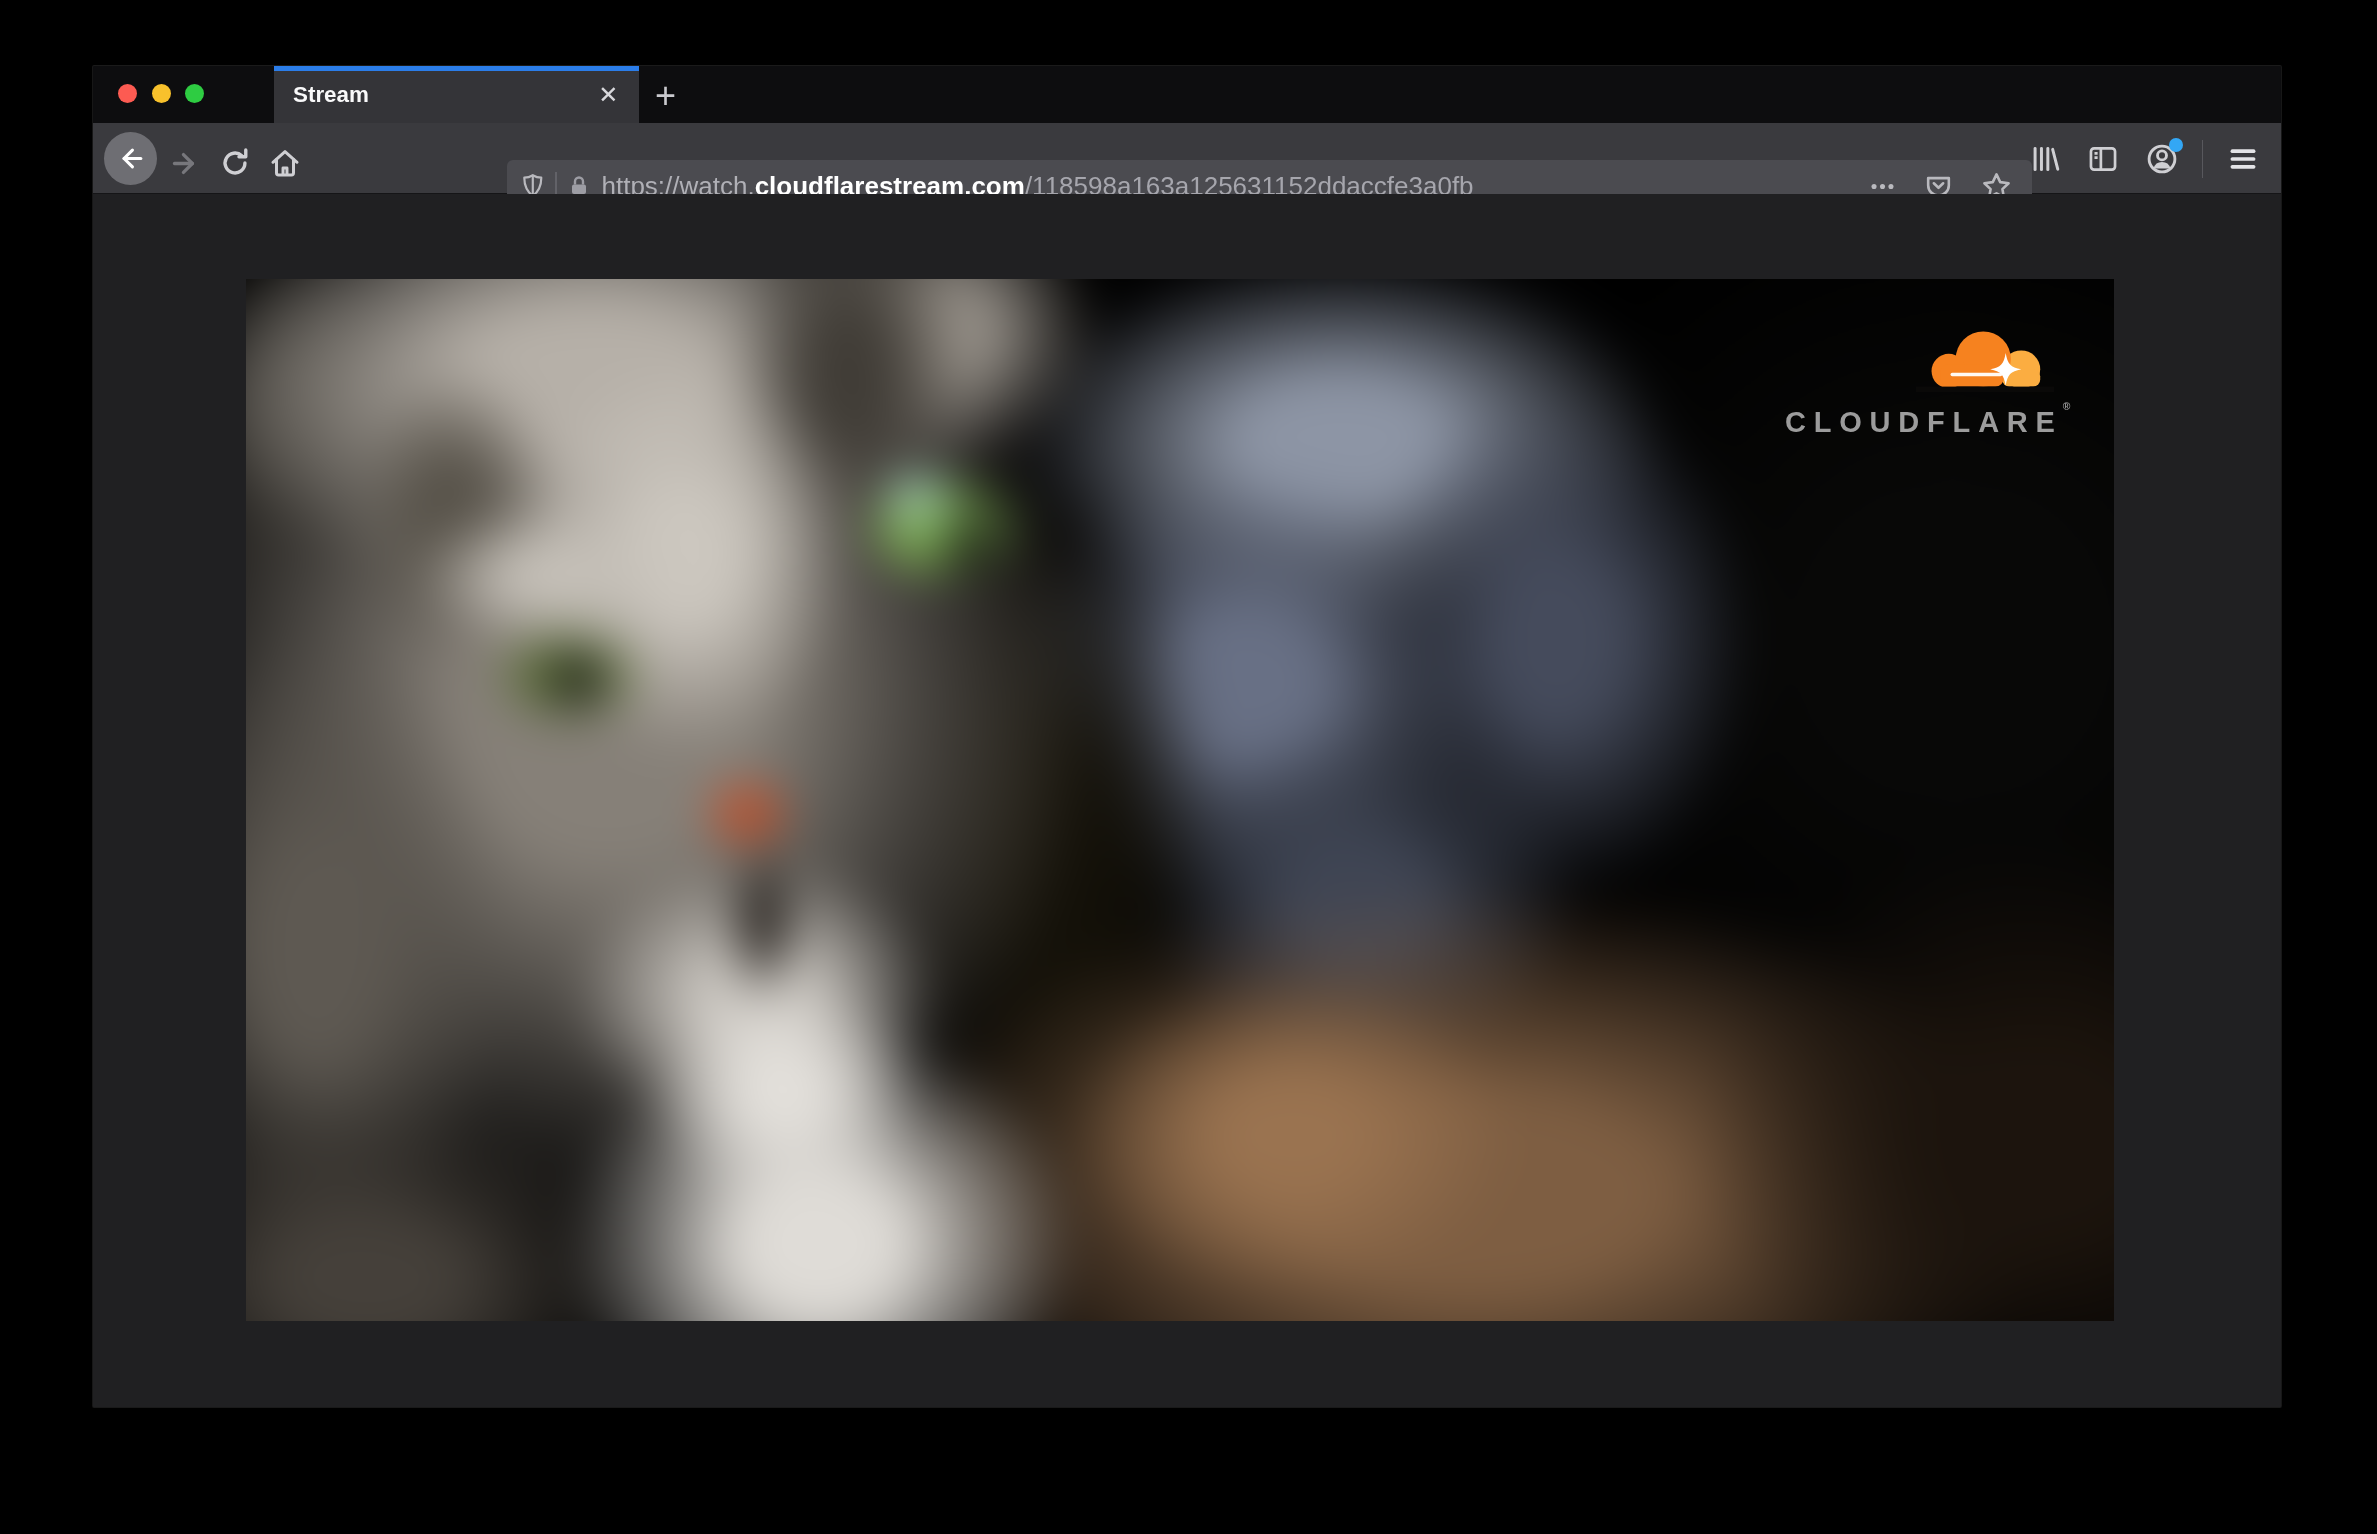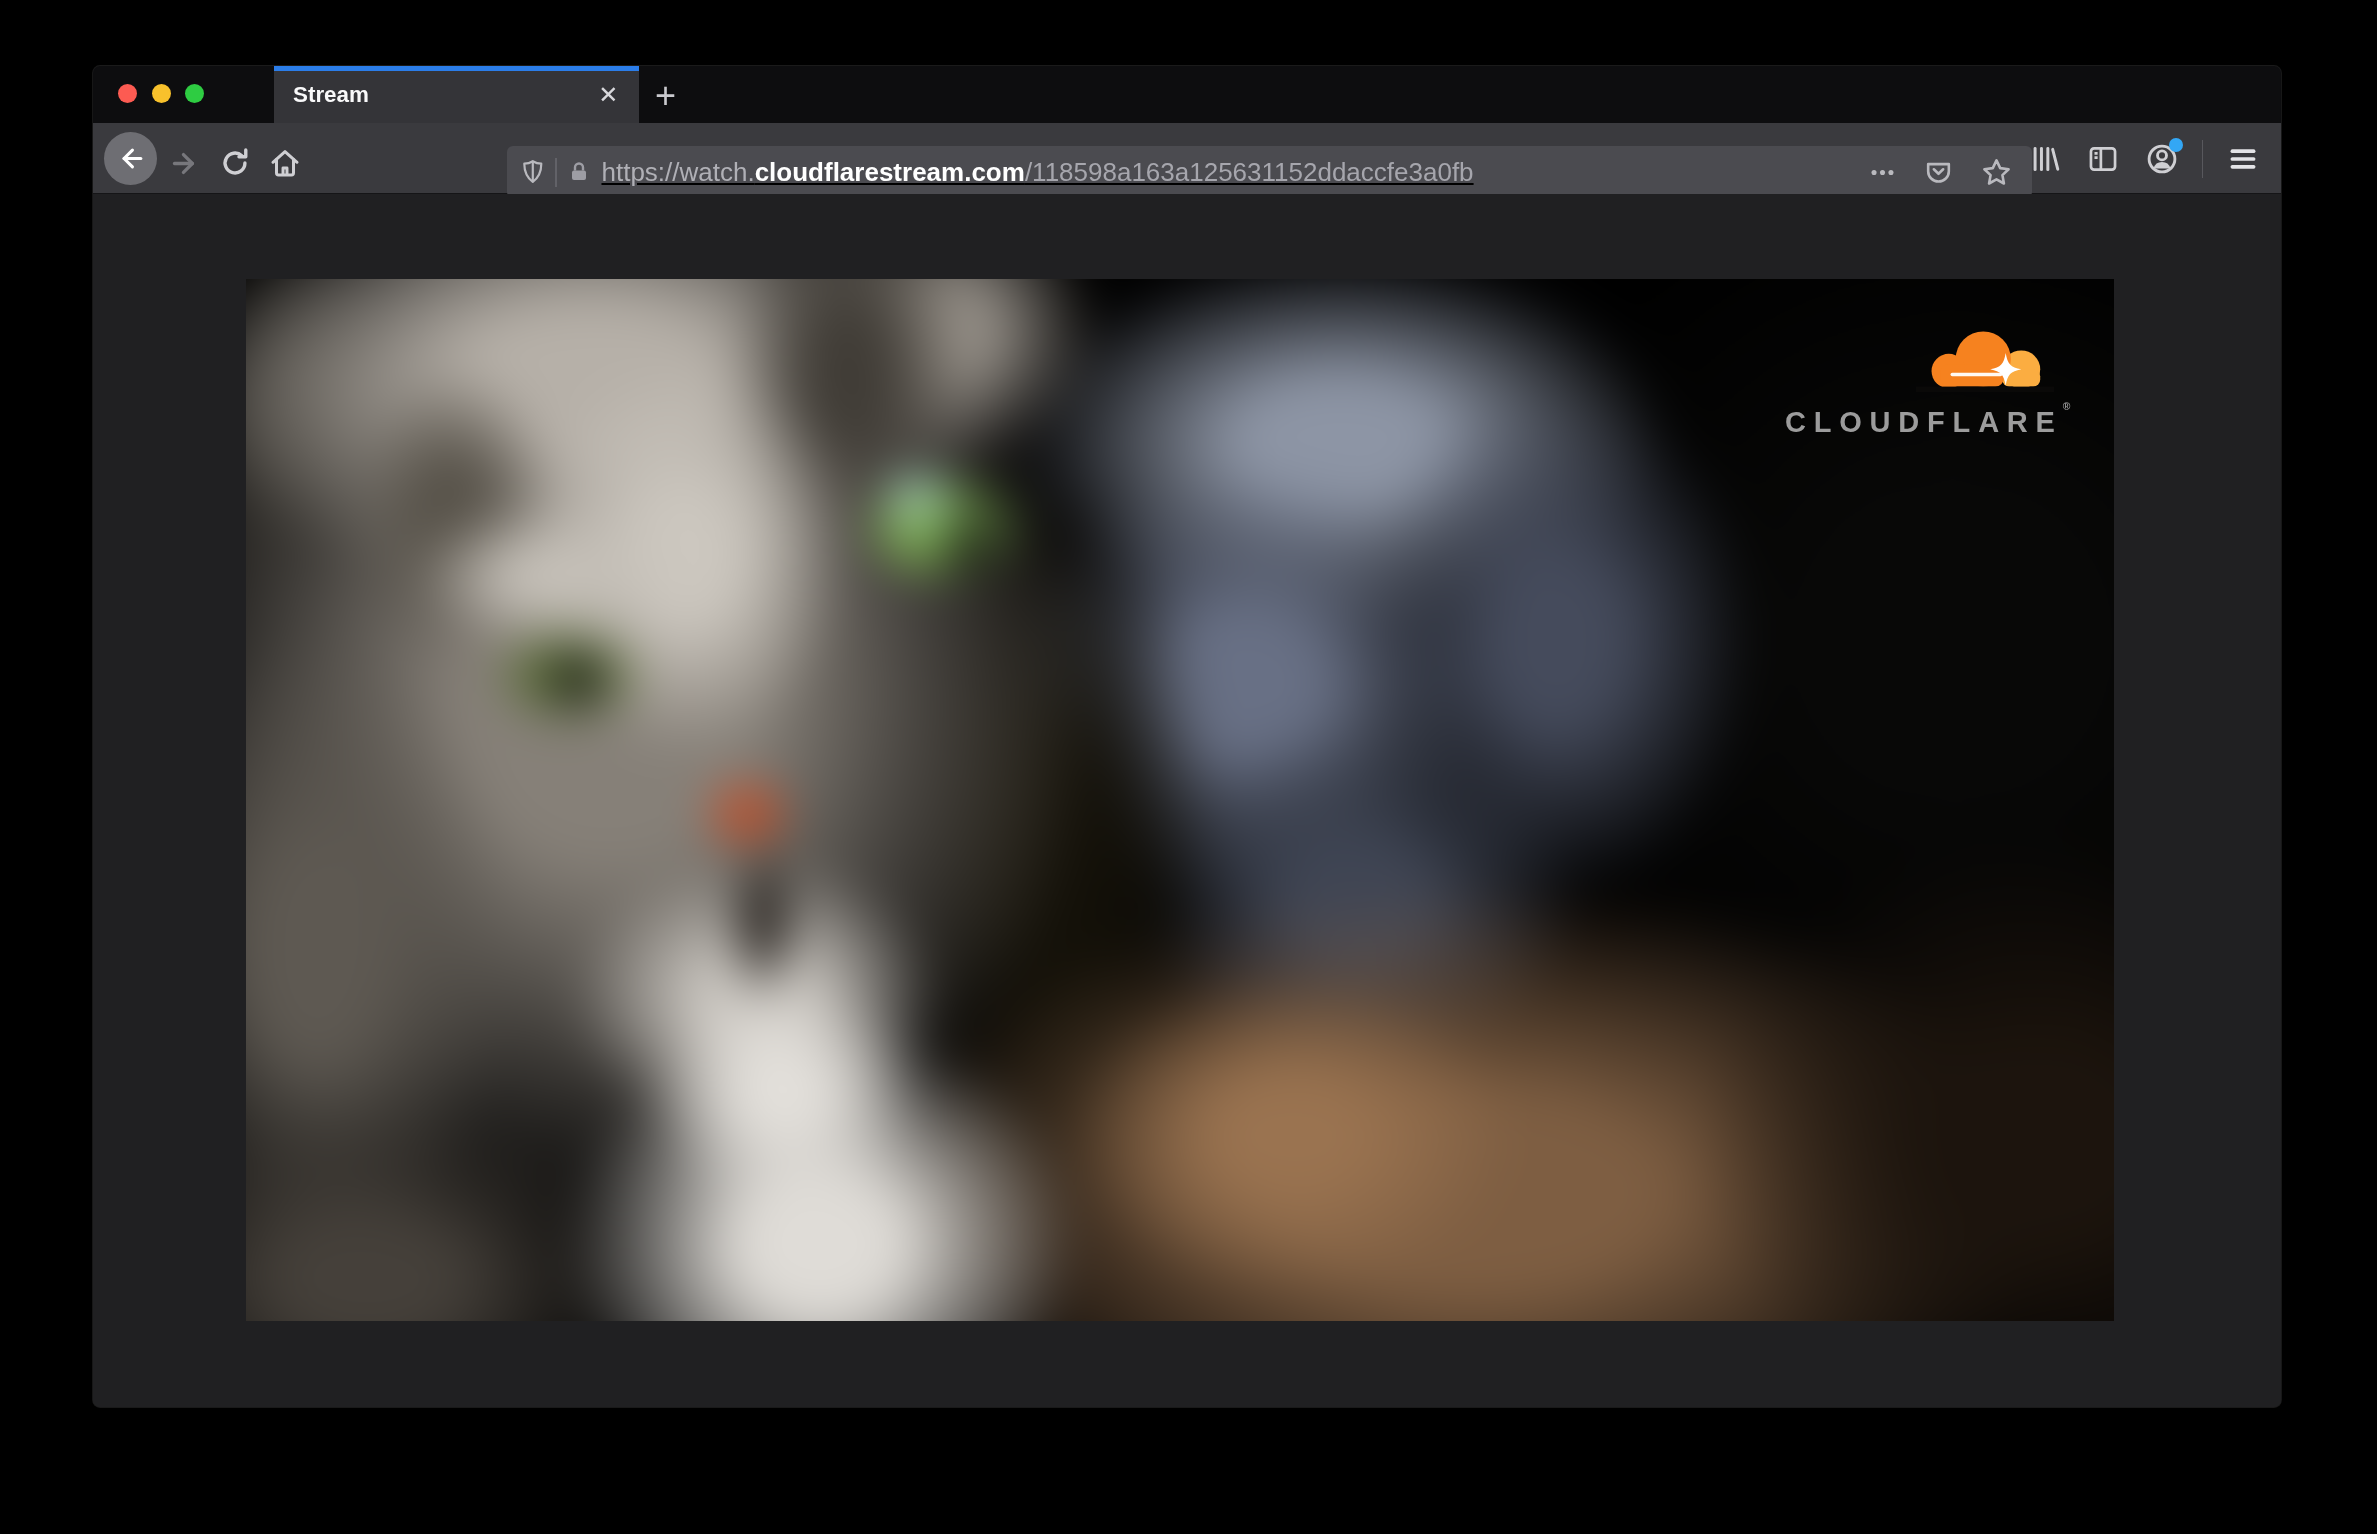--- a/index.html
+++ b/index.html
@@ -2,21 +2,21 @@
 <html style="--accent_tab: #2b7de9; --traffic_red: #fc5b52; --traffic_yellow: #f8c12c; --traffic_green: #2ecc42; --account_badge_blue: #33a7f5; --cloud_orange: #f6821f; --cloud_light_orange: #fbad41;font-size:13.8px"><head>
 <meta charset="utf-8">
 <style>
   html,body{margin:0;padding:0;background:#000;}
   body{width:2377px;height:1534px;position:relative;overflow:hidden;
        font-family:"Liberation Sans", sans-serif;}
   *{box-sizing:border-box;}
 
   
   .window{position:absolute;left:93px;top:66px;width:2188px;height:1341px;
-          border-radius:7px;overflow:hidden;background:#202022;
+          border-radius:1px;overflow:hidden;background:#202022;
           box-shadow:0 0 0 0.9px rgba(255,255,255,.10), 0 26px 69px rgba(0,0,0,.65);}
 
   
   .tabbar{position:relative;height:57px;background:#0d0d0f;}
   .lights{position:absolute;left:25px;top:18px;display:flex;gap:14.7px;}
   .light{width:19px;height:19px;border-radius:50%;}
   .light.red{background:var(--traffic_red,#fc5b52);}
   .light.yellow{background:var(--traffic_yellow,#f8c12c);}
   .light.green{background:var(--traffic_green,#2ecc42);}
   .tab{position:absolute;left:181px;top:0;width:365px;height:57px;background:#343438;
@@ -34,22 +34,22 @@
   
   .navbar{position:relative;height:71px;background:#3a3a3e;border-bottom:1.7px solid #151517;
           display:flex;align-items:center;}
   .navbtn{display:flex;align-items:center;justify-content:center;flex:0 0 auto;}
   .back-circle{position:absolute;left:11.2px;top:8.6px;width:53px;height:53px;border-radius:50%;
           background:#6e6e73;display:flex;align-items:center;justify-content:center;}
   .fwd{position:absolute;left:72px;top:20.7px;width:40px;height:40px;}
   .reload{position:absolute;left:122px;top:20px;width:40px;height:40px;}
   .home{position:absolute;left:172px;top:20px;width:40px;height:40px;}
 
-  .urlbar{position:absolute;left:414px;top:23px;width:1525px;height:52px;background:#4b4b50;
-          border-radius:6px;display:flex;align-items:center;padding:0 19px 0 12px;text-decoration:underline;}
+  .urlbar{position:absolute;left:414px;top:37px;width:1525px;height:52px;background:#4b4b50;
+          border-radius:6px;display:flex;align-items:center;padding:0 19px 0 12px;}
   .urlbar .sep{width:1.7px;height:29px;background:#626268;margin:0 10.3px 0 8.6px;flex:0 0 auto;}
   .url-text{font-size:26px;white-space:nowrap;overflow:hidden;margin-left:10.3px;flex:0 1 auto;}
   .url-text .dim{color:#b0b0b6;}
   .url-text .domain{color:#ffffff;font-weight:bold;}
   .url-text .path{color:#a6a6ad;}
   .urlbar .right-icons{margin-left:auto;display:flex;align-items:center;gap:26px;}
 
   .chrome-right{position:absolute;right:19px;top:0;height:71px;display:flex;align-items:center;gap:20.7px;}
   .toolicon{width:38px;height:38px;display:flex;align-items:center;justify-content:center;position:relative;}
   .vsep{width:1.7px;height:38px;background:#58585d;}

